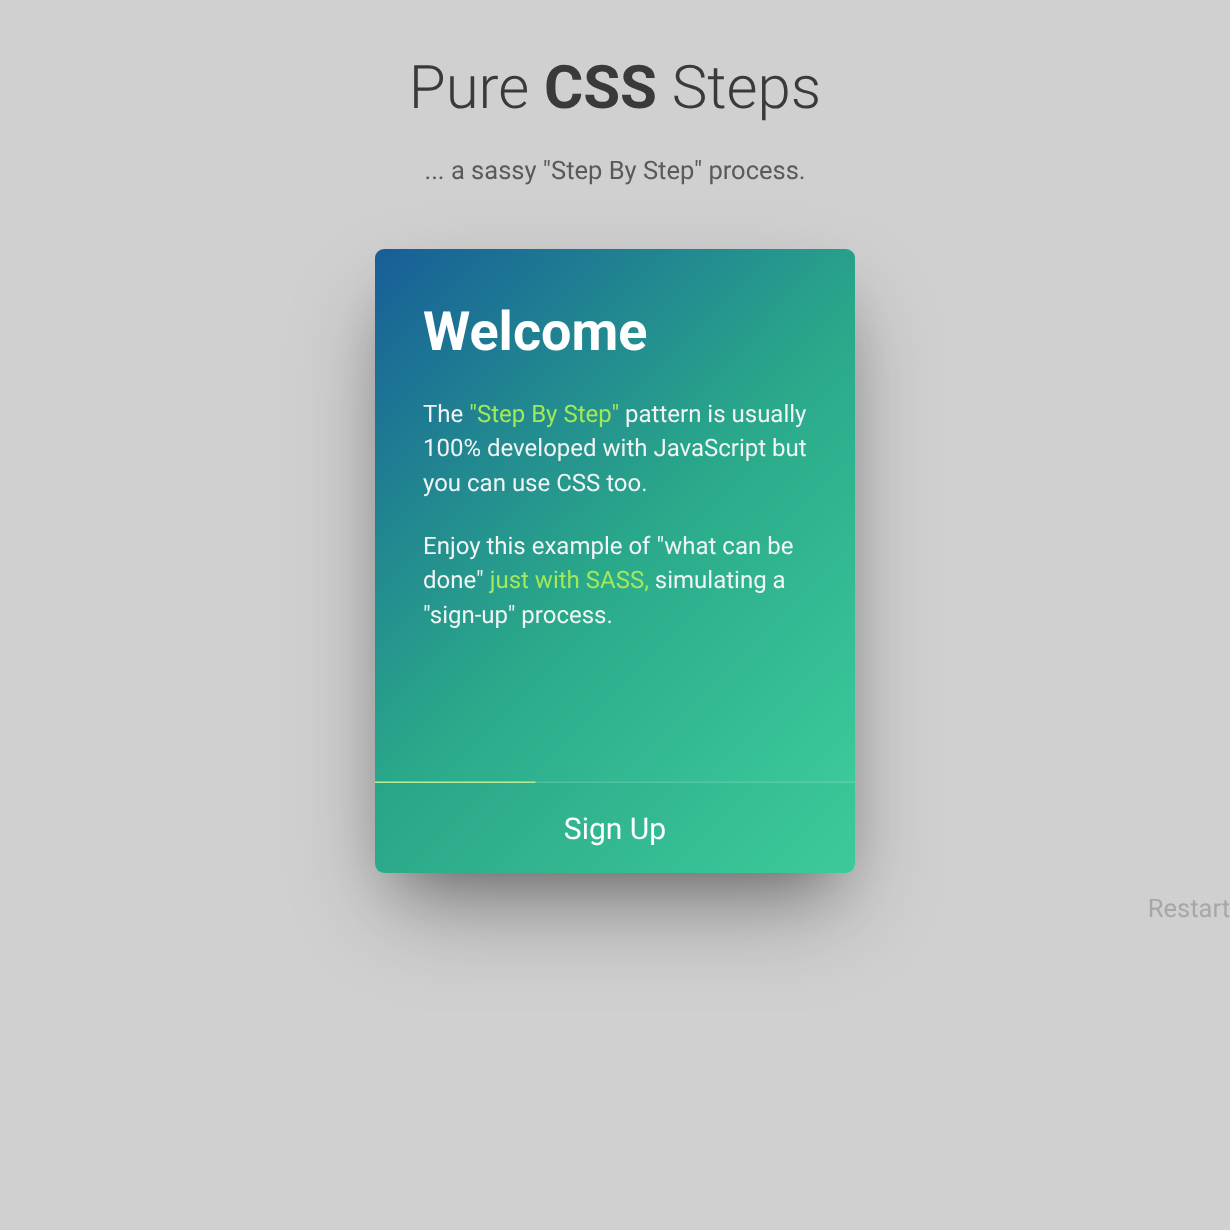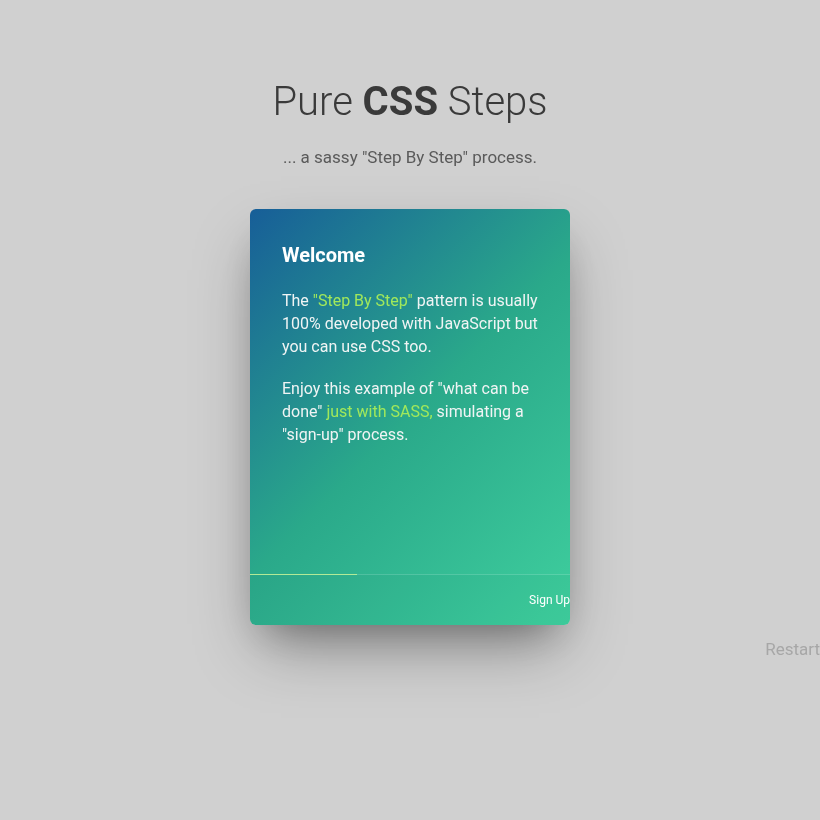--- a/index.html
+++ b/index.html
@@ -12,21 +12,21 @@
       font-family: -apple-system, BlinkMacSystemFont, "Segoe UI", Roboto, "Helvetica Neue", Arial, sans-serif;
       background: #d0d0d0;
       width: 820px;
       height: 820px;
       overflow: hidden;
       color: #555;
     }
     
     .header-title {
       text-align: center;
-      margin-top: 78px;
+      margin-top: 35px;
       font-size: 40px;
       font-weight: 300;
       color: #3a3a3a;
     }
     
     .header-title strong {
       font-weight: 700;
     }
     
     .header-subtitle {
@@ -48,21 +48,21 @@
       display: flex;
       flex-direction: column;
     }
     
     .card-body {
       padding: 34px 32px 20px 32px;
       flex: 1;
     }
     
     .card-heading {
-      font-size: 20px;
+      font-size: 36px;
       font-weight: 700;
       margin-bottom: 22px;
       color: #fff;
     }
     
     .card-text {
       font-size: 16px;
       line-height: 1.45;
       color: #f0f4f4;
       margin-bottom: 18px;
@@ -82,23 +82,23 @@
     .progress-fill {
       position: absolute;
       left: 0;
       top: 0;
       height: 1px;
       width: 33.33%;
       background: rgba(190, 240, 150, 0.9);
     }
     
     .card-action {
-      text-align: right;
+      text-align: center;
       padding: 18px 0;
-      font-size: 12px;
+      font-size: 20px;
       color: #fff;
       cursor: pointer;
       background: rgba(0,0,0,0.02);
       border-bottom-left-radius: 6px;
       border-bottom-right-radius: 6px;
     }
     
     .restart {
       text-align: right;
       margin-top: 14px;

